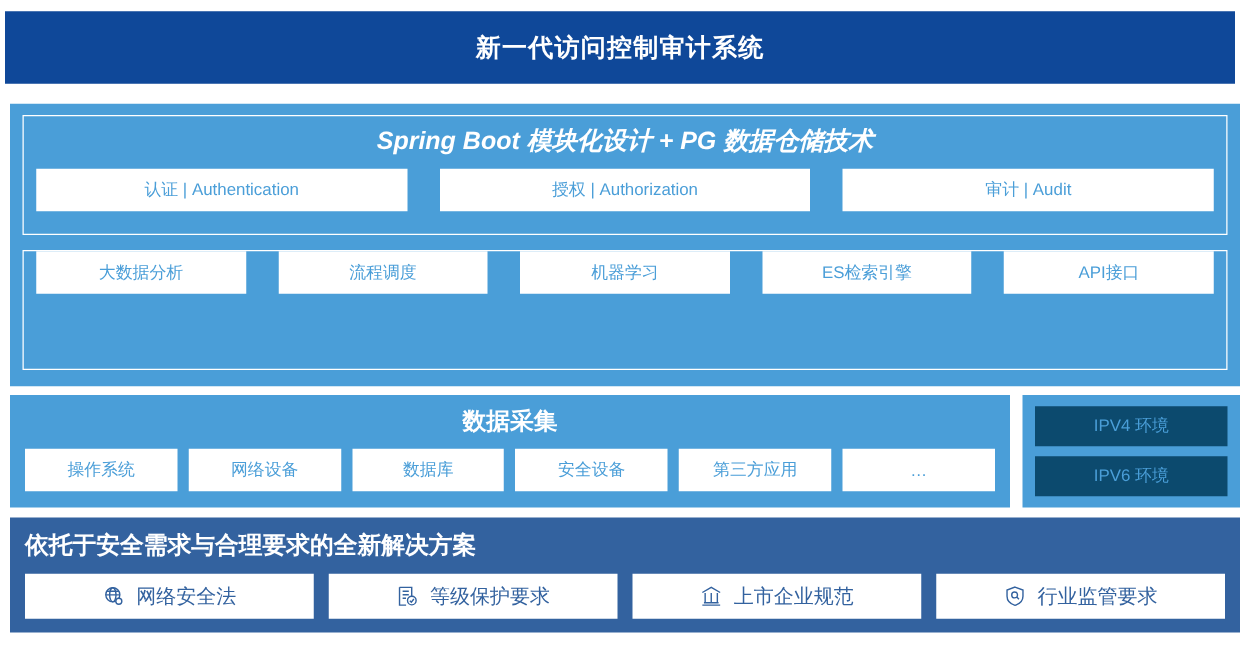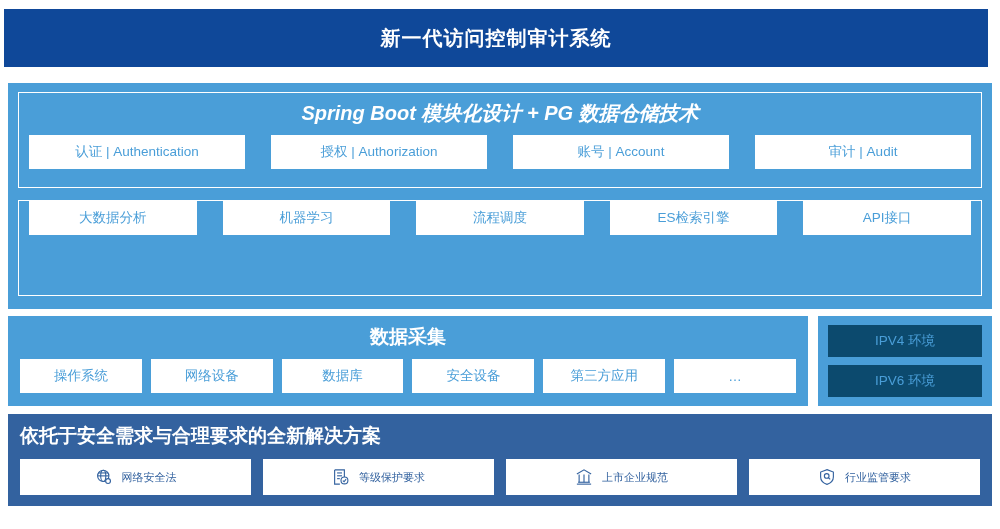--- a/index.html
+++ b/index.html
@@ -169,21 +169,21 @@
   }
   .bottom-chip {
     flex: 1 1 0;
     background: #ffffff;
     height: 36px;
     display: flex;
     align-items: center;
     justify-content: center;
     gap: 9px;
     color: #33629f;
-    font-size: 11px;
+    font-size: 16px;
   }
   .bottom-chip .ico {
     display: inline-flex;
     align-items: center;
     justify-content: center;
     width: 18px;
     height: 18px;
     flex: 0 0 auto;
   }
   .bottom-chip svg {
@@ -199,30 +199,29 @@
     <div class="header-title">新一代访问控制审计系统</div>
   </div>
 
   <div class="upper-block">
 
     <div class="panel panel-platform">
       <div class="panel-title italic">Spring Boot 模块化设计 + PG 数据仓储技术</div>
       <div class="chip-row">
         <div class="chip">认证 | Authentication</div>
         <div class="chip">授权 | Authorization</div>
-        <div class="chip">账号 | Account</div>
         <div class="chip">审计 | Audit</div>
       </div>
     </div>
 
     <div class="panel panel-analysis">
       <div class="chip-row">
         <div class="chip">大数据分析</div>
+        <div class="chip">流程调度</div>
         <div class="chip">机器学习</div>
-        <div class="chip">流程调度</div>
         <div class="chip">ES检索引擎</div>
         <div class="chip">API接口</div>
       </div>
     </div>
 
   </div>
 
   <div class="collect-row">
 
     <div class="collect-main">

